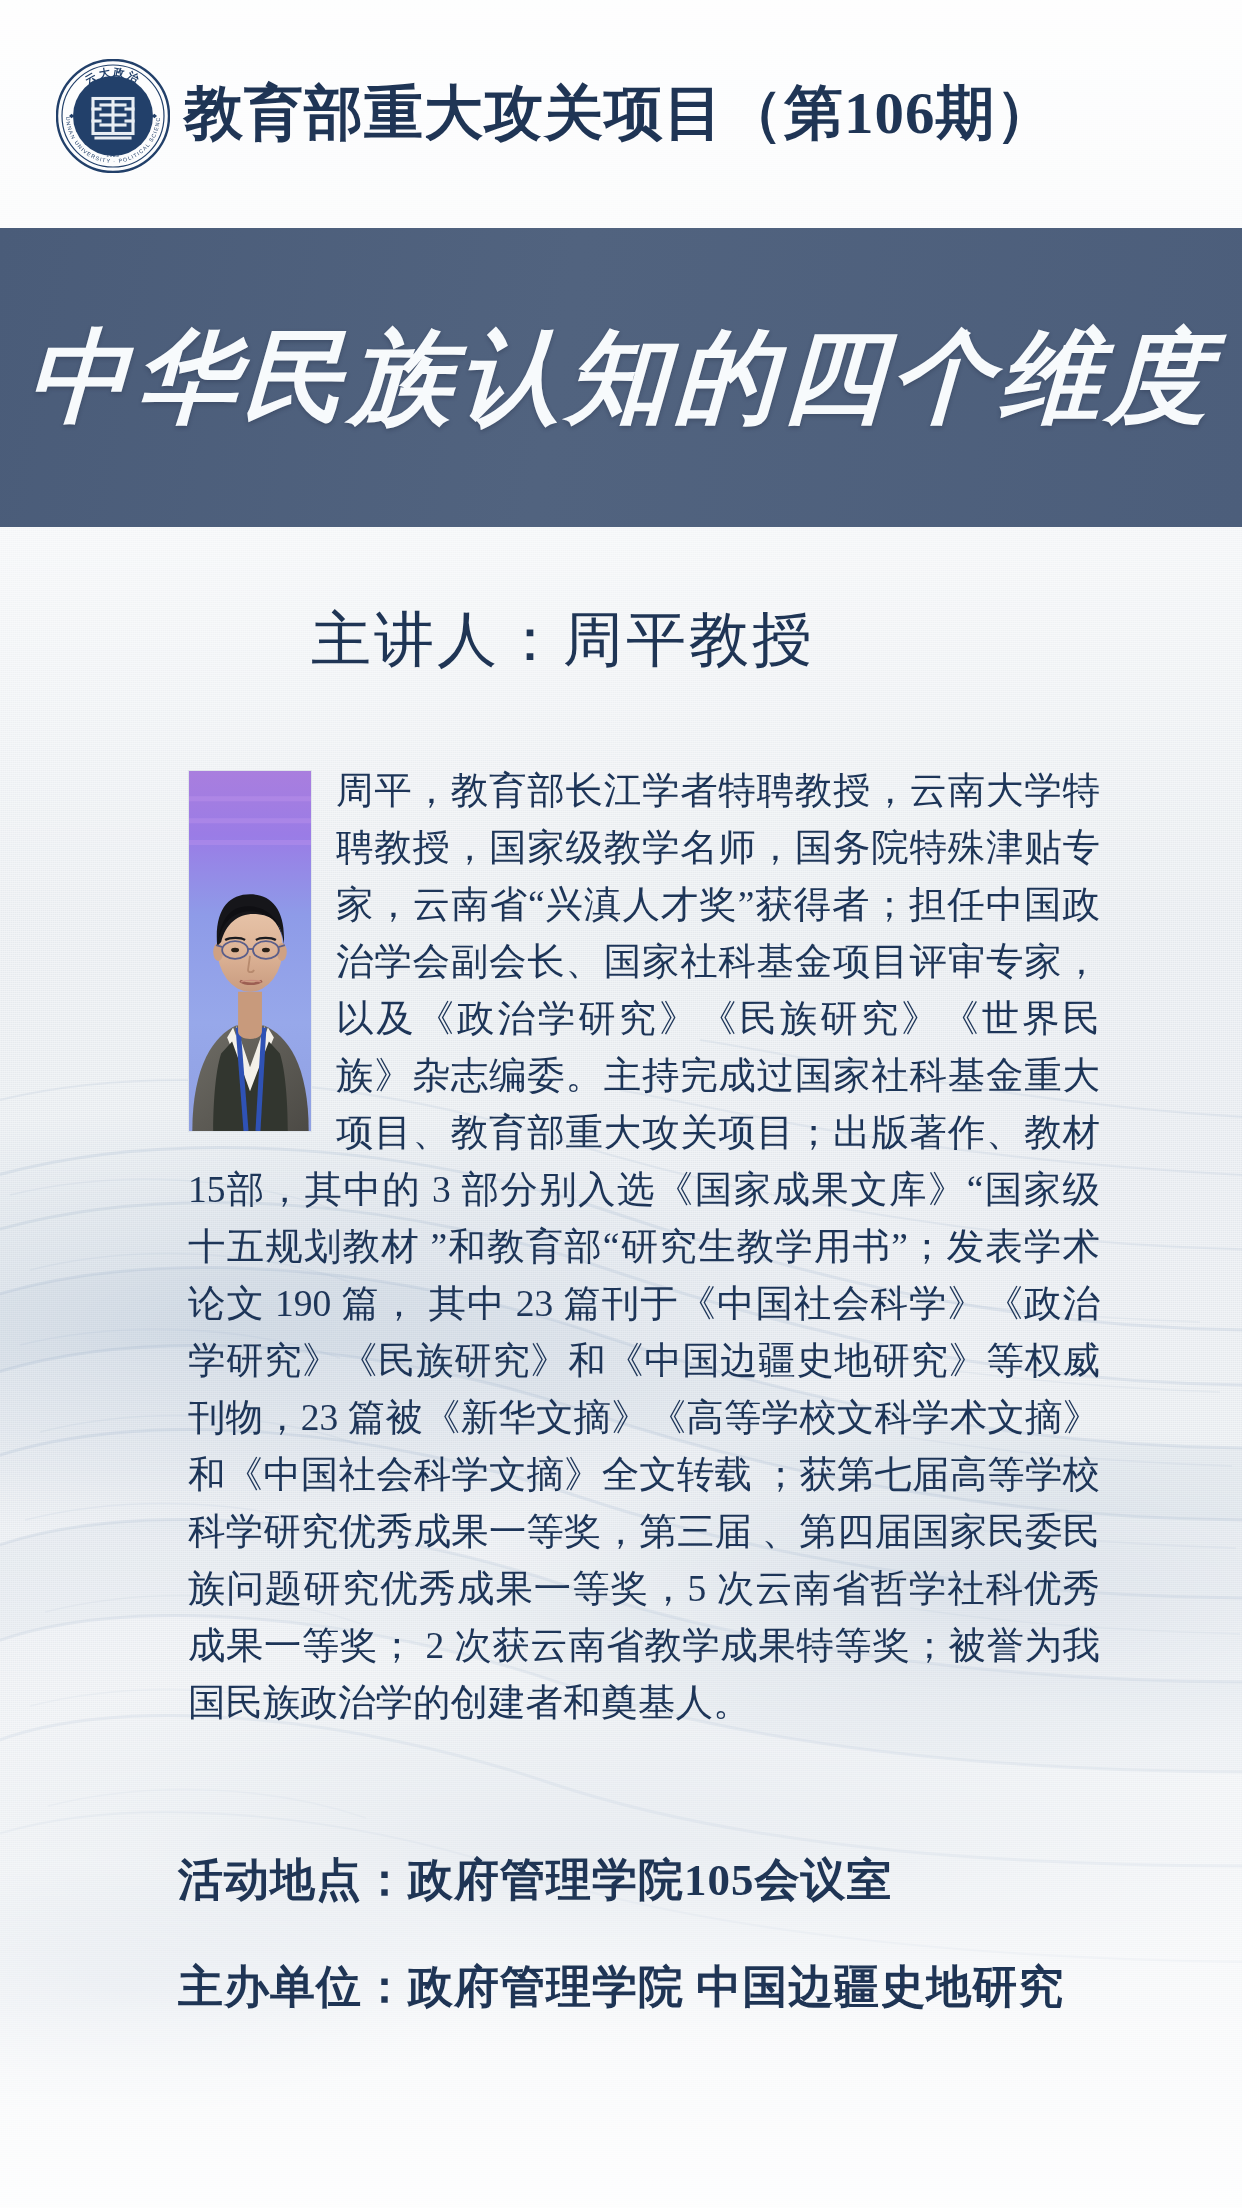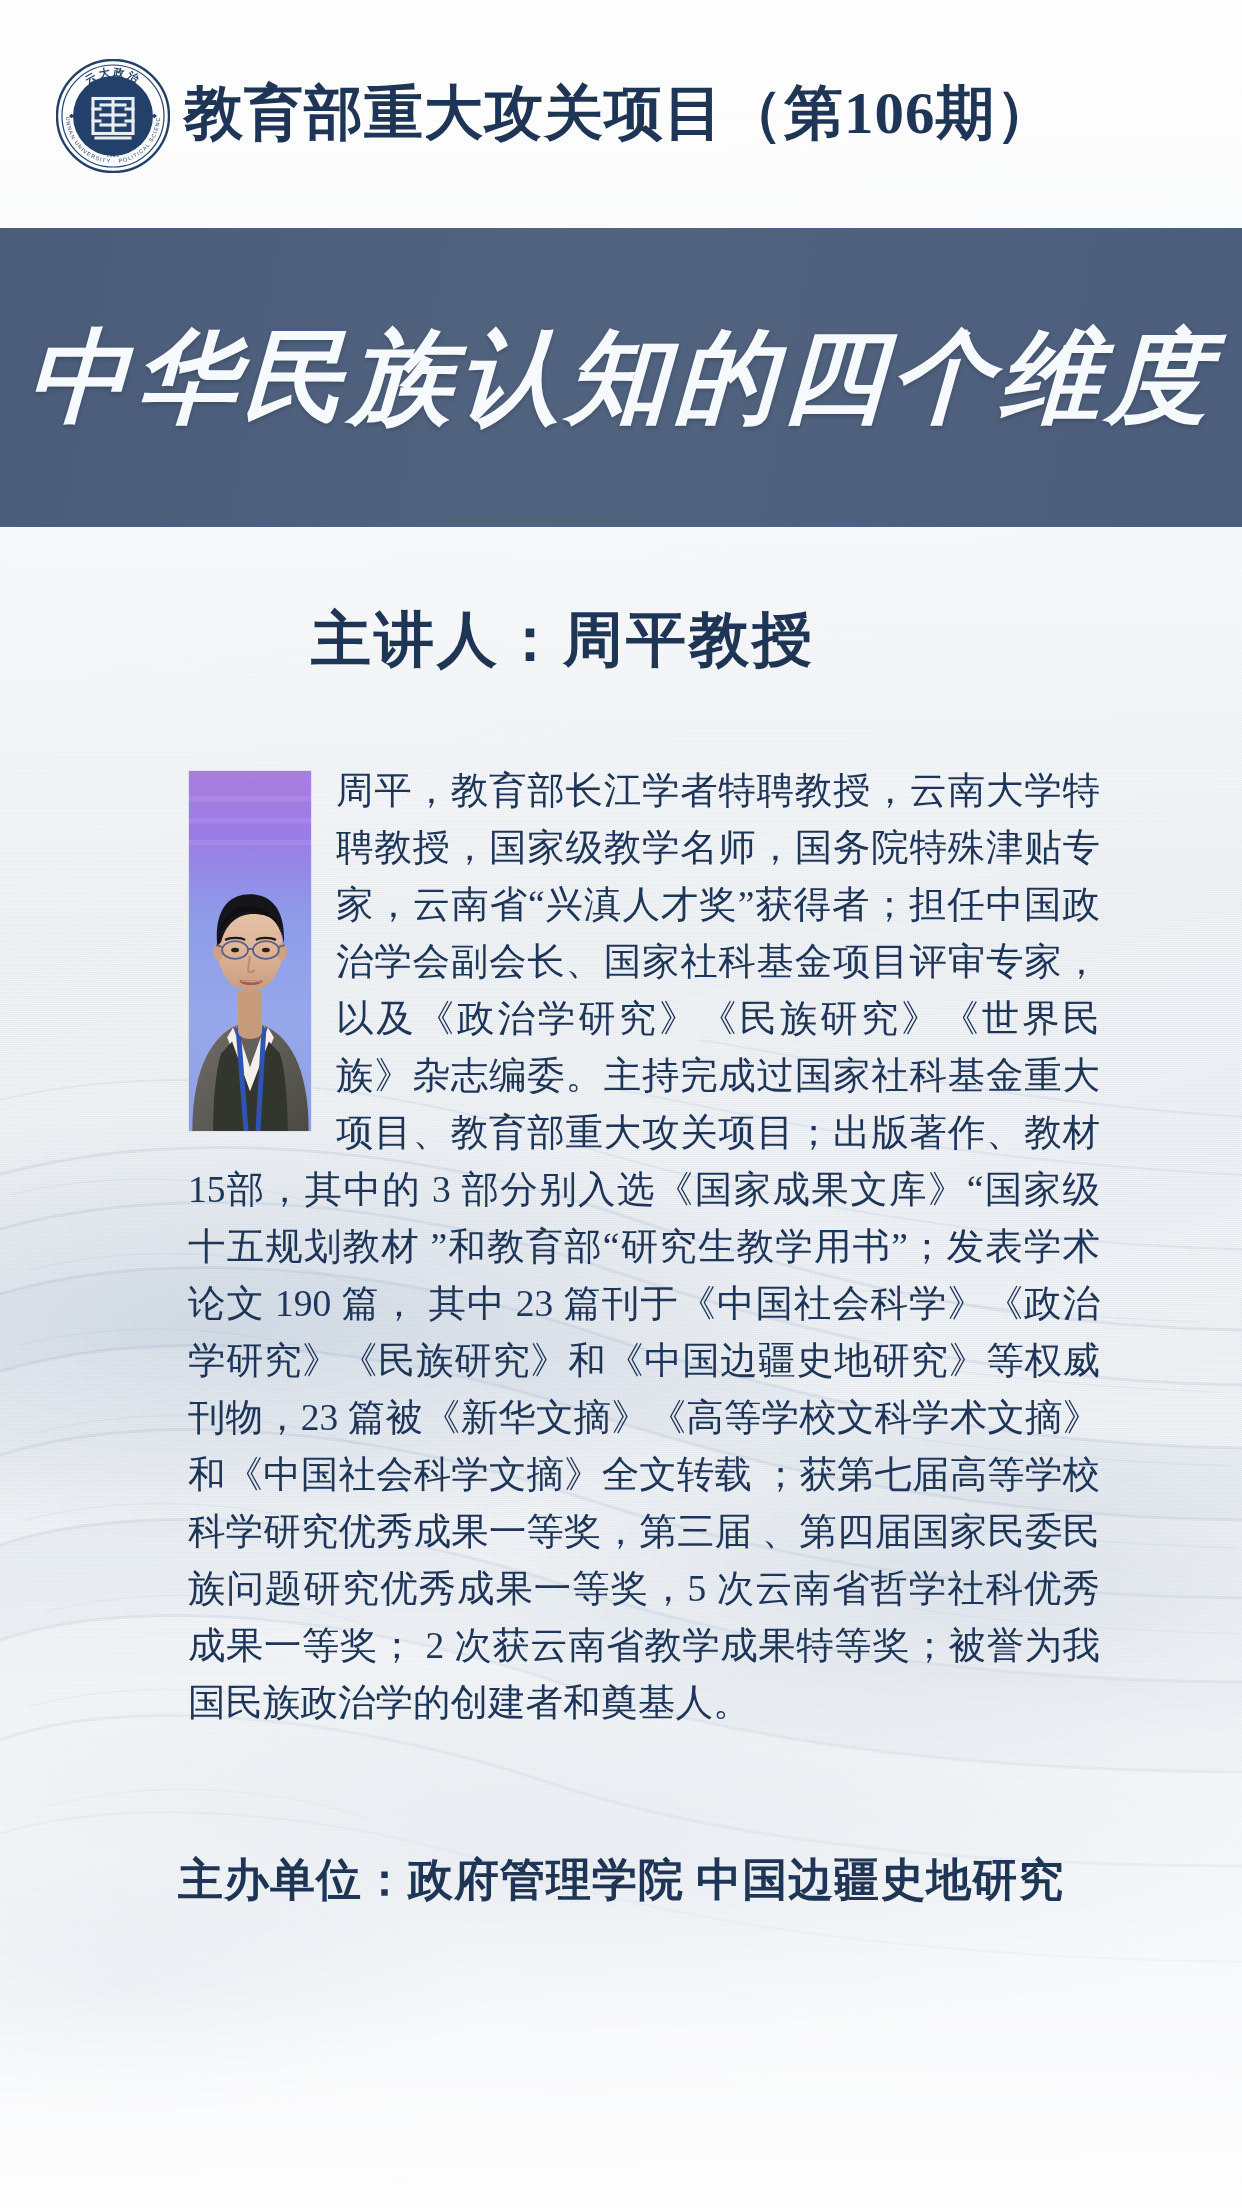--- a/index.html
+++ b/index.html
@@ -105,21 +105,21 @@
     text-shadow: 0 2px 4px rgba(20,30,50,0.28);
   }
 
   
   #speaker-line {
     position: absolute;
     left: 0; top: 600px;
     width: 1126px;
     text-align: center;
     font-size: 60px;
-    font-weight: 700;
+    font-weight: 400;
     color: #1f3555;
     letter-spacing: 3px;
     font-family: "Liberation Serif", "DejaVu Serif", serif;
   }
 
   
   #bio-block {
     position: absolute;
     left: 188px; top: 762px;
     width: 912px;
@@ -323,16 +323,17 @@
 
         <path d="M62,186 L60,200 C60,203 65,203 66,200" stroke="#b78a6e" stroke-width="1.8" fill="none"></path>
         <path d="M52,211 C58,215 68,215 74,211" stroke="#9c5f52" stroke-width="2.6" fill="none"></path>
         <path d="M53,212 C58,210 68,210 73,212" stroke="#c98c7c" stroke-width="1.4" fill="none"></path>
       </svg>
     </div>
     <div id="bio-text">周平，教育部长江学者特聘教授，云南大学特聘教授，国家级教学名师，国务院特殊津贴专家，云南省“兴滇人才奖”获得者；担任中国政治学会副会长、国家社科基金项目评审专家，以及《政治学研究》《民族研究》《世界民族》杂志编委。主持完成过国家社科基金重大项目、教育部重大攻关项目；出版著作、教材15部，其中的 3 部分别入选《国家成果文库》“国家级十五规划教材 ”和教育部“研究生教学用书”；发表学术论文 190 篇， 其中 23 篇刊于《中国社会科学》《政治学研究》《民族研究》和《中国边疆史地研究》等权威刊物，23 篇被《新华文摘》《高等学校文科学术文摘》和《中国社会科学文摘》全文转载 ；获第七届高等学校科学研究优秀成果一等奖，第三届 、第四届国家民委民族问题研究优秀成果一等奖，5 次云南省哲学社科优秀成果一等奖； 2 次获云南省教学成果特等奖；被誉为我国民族政治学的创建者和奠基人。</div>
   </div>
 
   <div id="footer-info">
+    <div class="info-row">活动地点：政府管理学院105会议室</div>
     <div class="info-row">主办单位：政府管理学院  中国边疆史地研究</div>
   </div>
 
 </div>
 
 </body></html>

